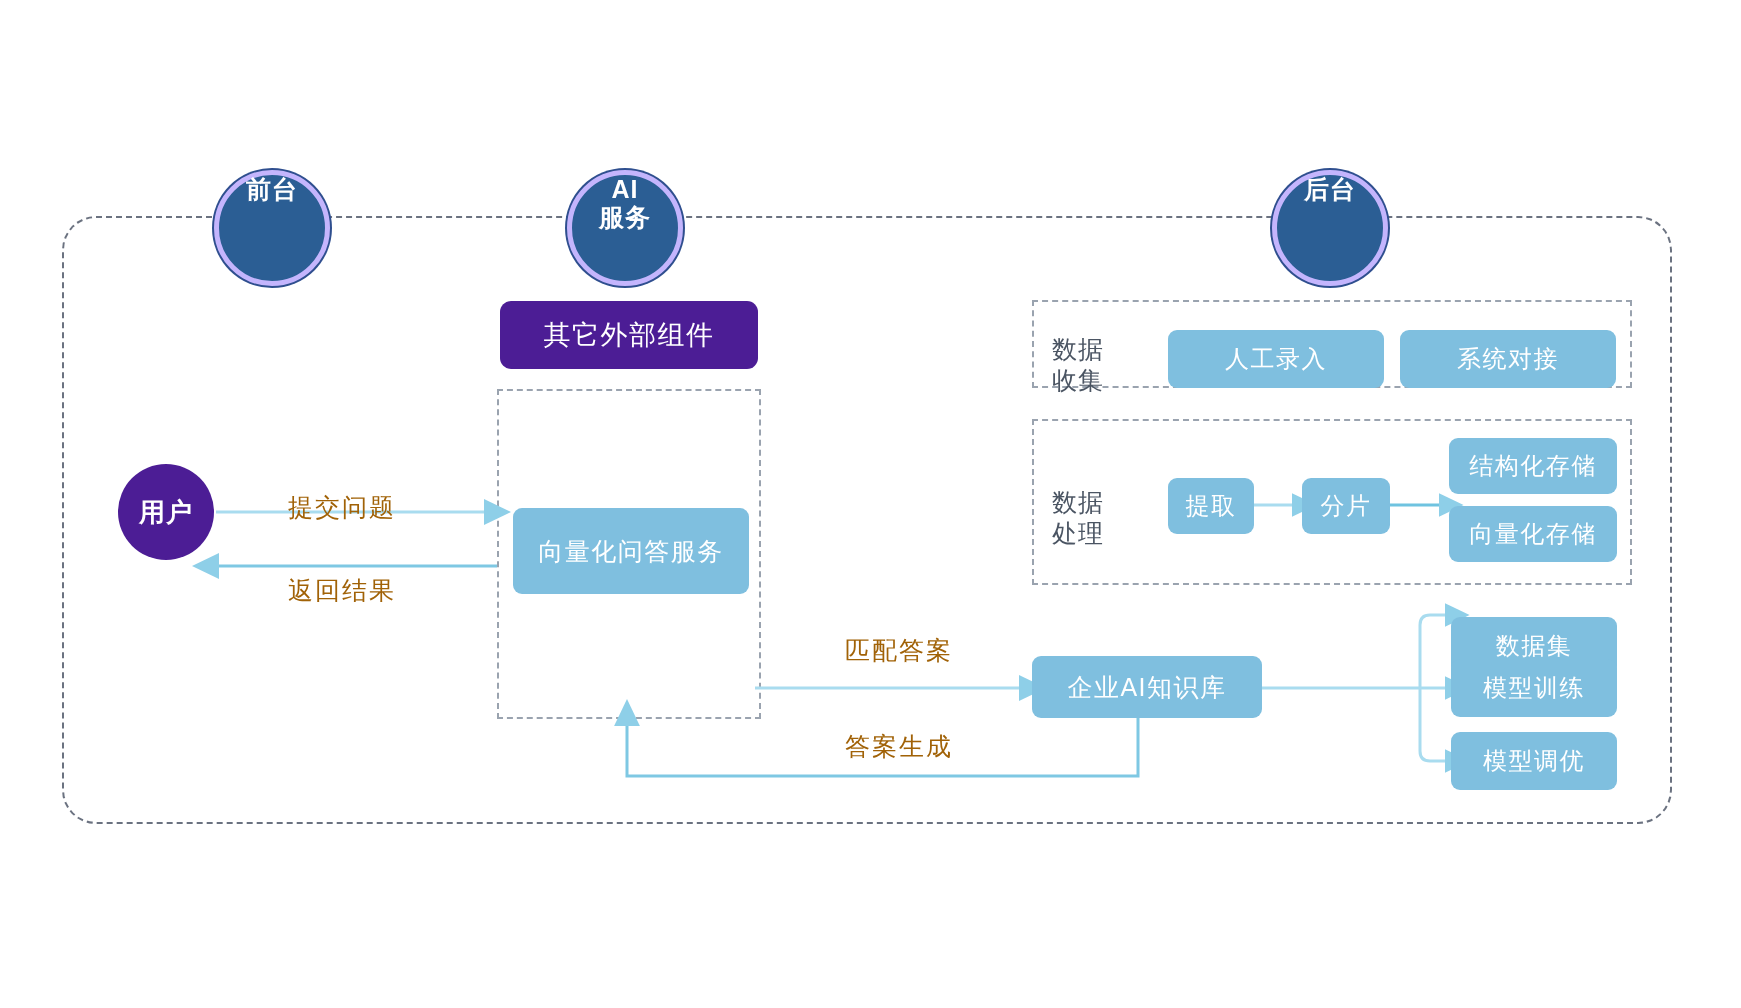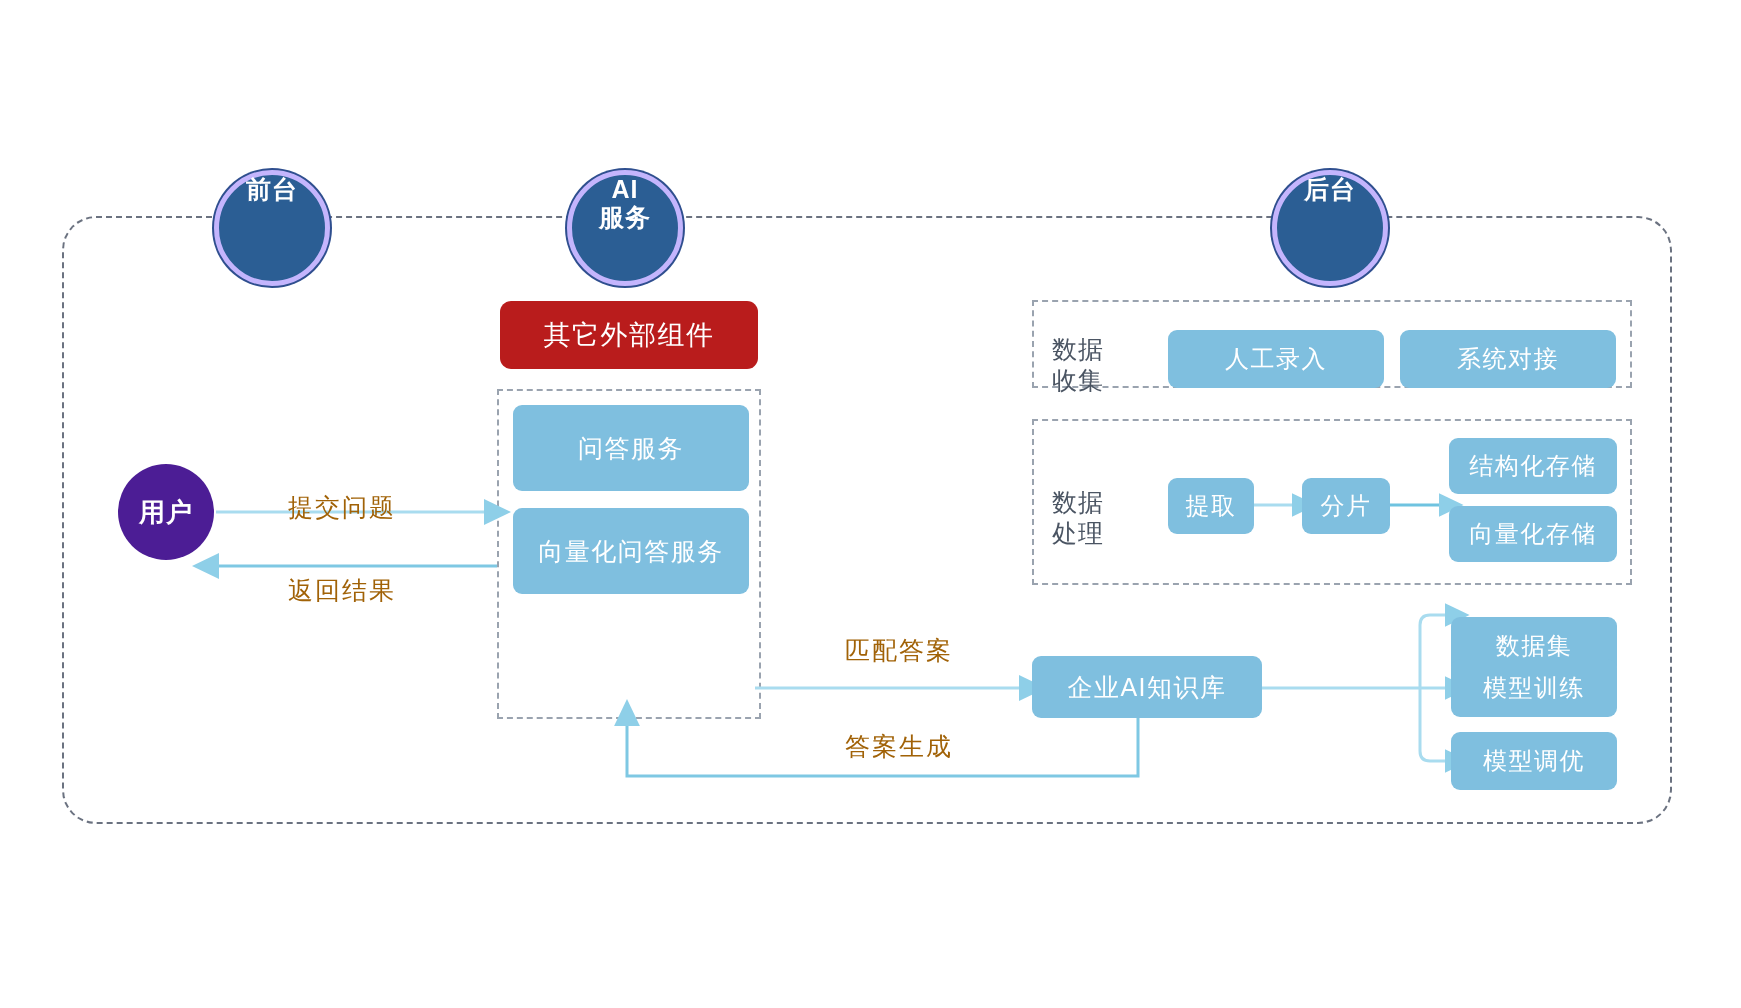--- a/index.html
+++ b/index.html
@@ -51,21 +51,21 @@
   .box{
     position:absolute;
     box-sizing:border-box;
     display:flex;align-items:center;justify-content:center;
     border-radius:9px;
     color:#ffffff;
     font-size:25px;
     letter-spacing:1.5px;
     z-index:5;
   }
-  .box.dark{background:#b91c1c;font-size:27px;border-radius:11px;}
+  .box.dark{background:#4c1d95;font-size:27px;border-radius:11px;}
   .box.light{background:#7fbfdf;}
   .box.light-sm{background:#7fbfdf;font-size:24px;}
 
   
   .group-dashed{
     position:absolute;
     border:2px dashed #9aa3af;
     box-sizing:border-box;
     z-index:2;
   }
@@ -152,23 +152,20 @@
   <div class="user-node">
     <span>用户</span>
   </div>
 
   <div class="box dark" style="left:500px;top:301px;width:258px;height:68px;">
     <span>其它外部组件</span>
   </div>
 
   <div class="group-dashed" style="left:497px;top:389px;width:264px;height:330px;"></div>
 
-  <div class="box light" style="left:513px;top:405px;width:236px;height:86px;">
-    <span>问答服务</span>
-  </div>
 
   <div class="box light" style="left:513px;top:508px;width:236px;height:86px;">
     <span>向量化问答服务</span>
   </div>
 
 
   <div class="group-dashed" style="left:1032px;top:300px;width:600px;height:88px;"></div>
 
   <div class="group-label" style="left:1052px;top:315px;width:110px;">
     <span>数据</span><br>

